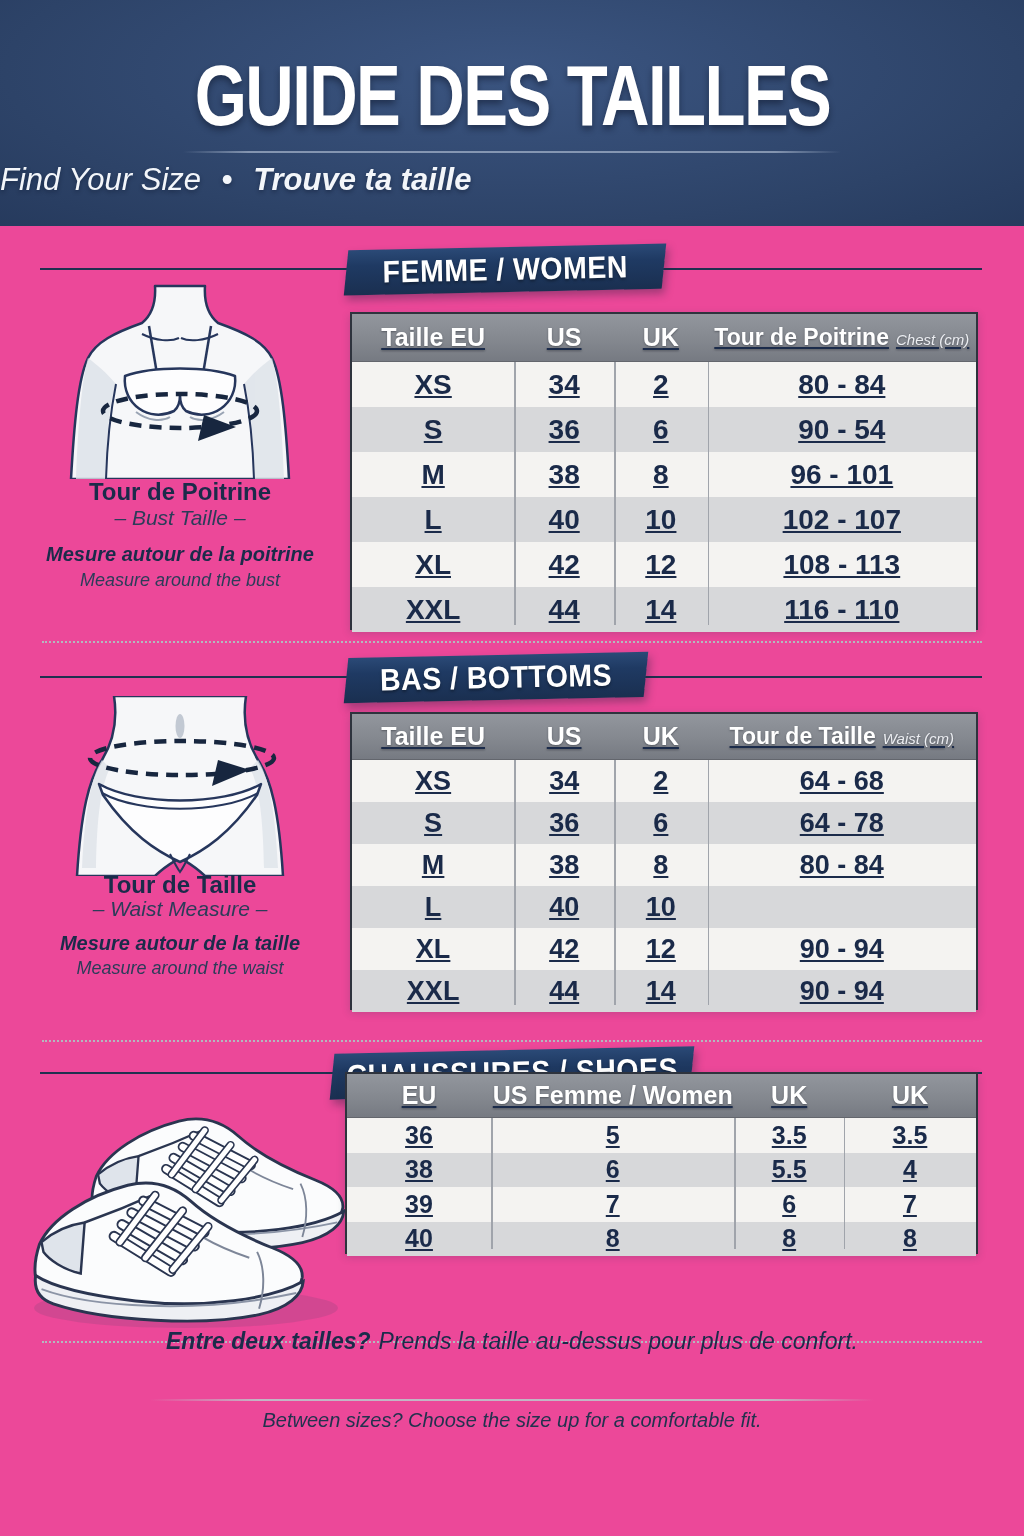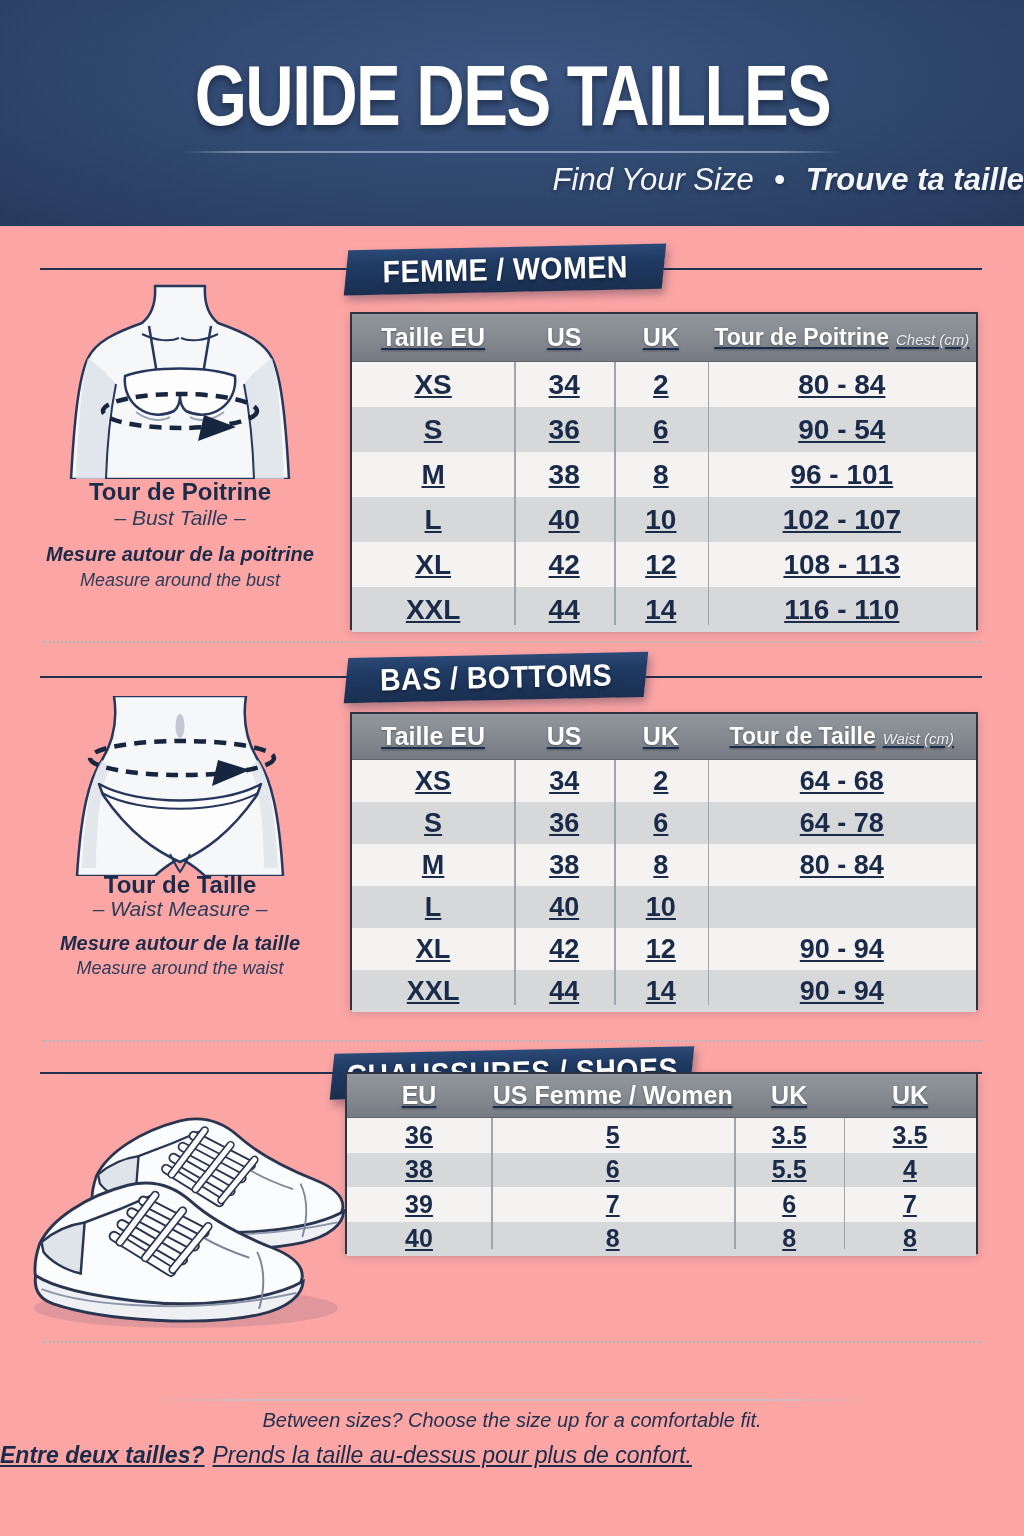--- a/index.html
+++ b/index.html
@@ -1,38 +1,38 @@
 <!DOCTYPE html>
 <html><head>
 <meta charset="utf-8">
 <style>
   * { margin:0; padding:0; box-sizing:border-box; }
   html,body { background:#dddcda; }
   #page {
     position:relative; width:1024px; height:1536px; margin:0 auto;
-    background:#fca5a5; overflow:hidden;
+    background:#ec4899; overflow:hidden;
     font-family:"Liberation Sans", sans-serif; color:#1b2b4a;
   }
   
   .app-header {
     position:absolute; left:0; top:0; width:100%; height:226px;
     background: radial-gradient(ellipse 95% 130% at 50% 32%, #3b5581 0%, #2d4368 52%, #1e3051 100%);
   }
   .header-title {
     position:absolute; top:52px; width:100%; text-align:center;
     font-size:86px; font-weight:800; color:#ffffff; line-height:1;
     text-shadow:0 4px 7px rgba(8,16,34,.45); white-space:nowrap;
   }
   .header-title .squeeze { display:inline-block; transform:scaleX(.78); letter-spacing:-2px; }
   .header-rule {
     position:absolute; top:151px; left:183px; width:658px; height:2px;
     background:linear-gradient(90deg, rgba(200,212,230,0), rgba(200,212,230,.55) 10%, rgba(200,212,230,.55) 90%, rgba(200,212,230,0));
   }
   .header-sub {
-    position:absolute; top:162px; width:100%; text-align:right;
+    position:absolute; top:162px; width:100%; text-align:left;
     font-size:31px; font-style:italic; color:#f3f6fa; text-shadow:0 2px 4px rgba(8,16,34,.4);
   }
   .header-sub .en { font-weight:400; }
   .header-sub .bullet { font-weight:700; margin:0 12px; font-style:normal; }
   .header-sub .fr { font-weight:700; }
 
   
   .section-line { position:absolute; left:40px; right:42px; height:2px; background:#20304f; }
   .banner {
     position:absolute; display:flex; align-items:center; justify-content:center;
@@ -89,22 +89,22 @@
   .illo svg { width:100%; height:100%; display:block; }
 
   
   .mlabel { position:absolute; left:12px; width:336px; text-align:center; white-space:nowrap; }
   .m-title   { font-size:24px; font-weight:800; color:#1b2b4a; }
   .m-sub     { font-size:21px; font-style:italic; color:#2c3c59; }
   .m-cap-fr  { font-size:20px; font-style:italic; font-weight:800; color:#1b2b4a; }
   .m-cap-en  { font-size:18px; font-style:italic; color:#2c3c59; }
 
   
-  .f-line1 { position:absolute; top:1442px; width:100%; 
-             font-size:23px; font-style:italic; color:#1b2b4a;text-decoration:underline; }
+  .f-line1 { position:absolute; top:1328px; width:100%; text-align:center;
+             font-size:23px; font-style:italic; color:#1b2b4a; }
   .f-line1 .bold { font-weight:800; margin-right:8px; }
   .f-rule  { position:absolute; top:1399px; left:150px; width:724px; height:2px;
              background:linear-gradient(90deg, rgba(190,194,201,0), rgba(190,194,201,.9) 15%, rgba(190,194,201,.9) 85%, rgba(190,194,201,0)); }
   .f-line2 { position:absolute; top:1409px; width:100%; text-align:center;
              font-size:20px; font-style:italic; color:#22324e; }
 </style>
 </head>
 <body>
 
 <div id="page">

